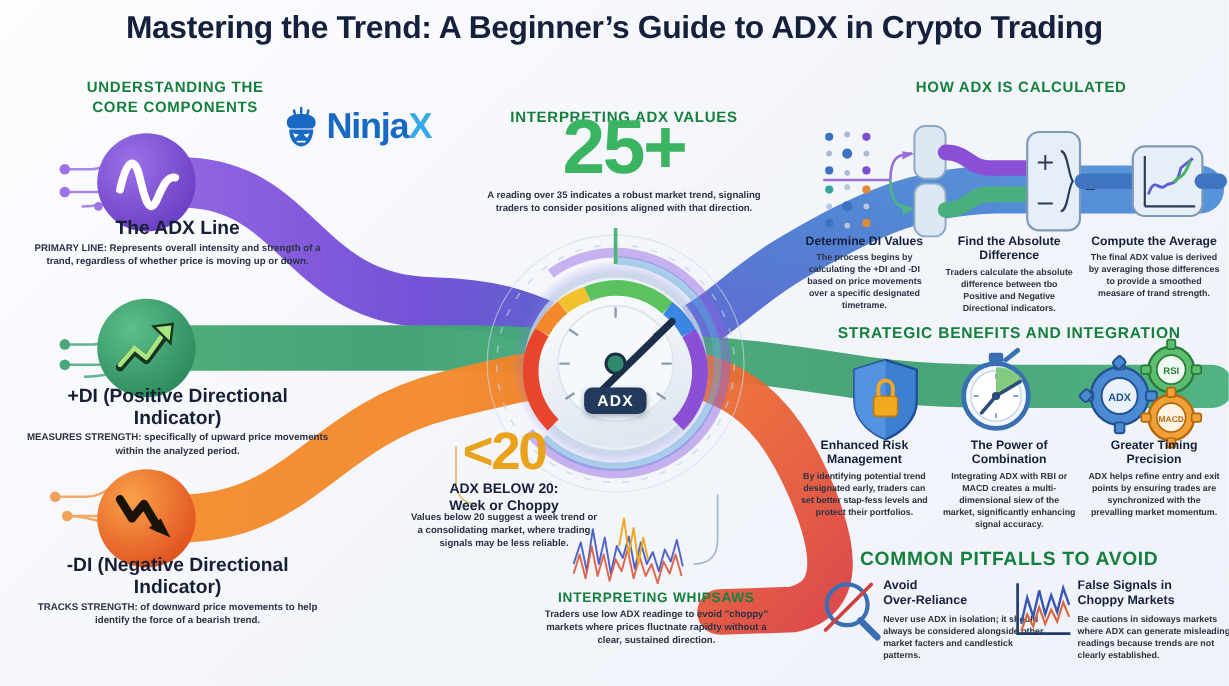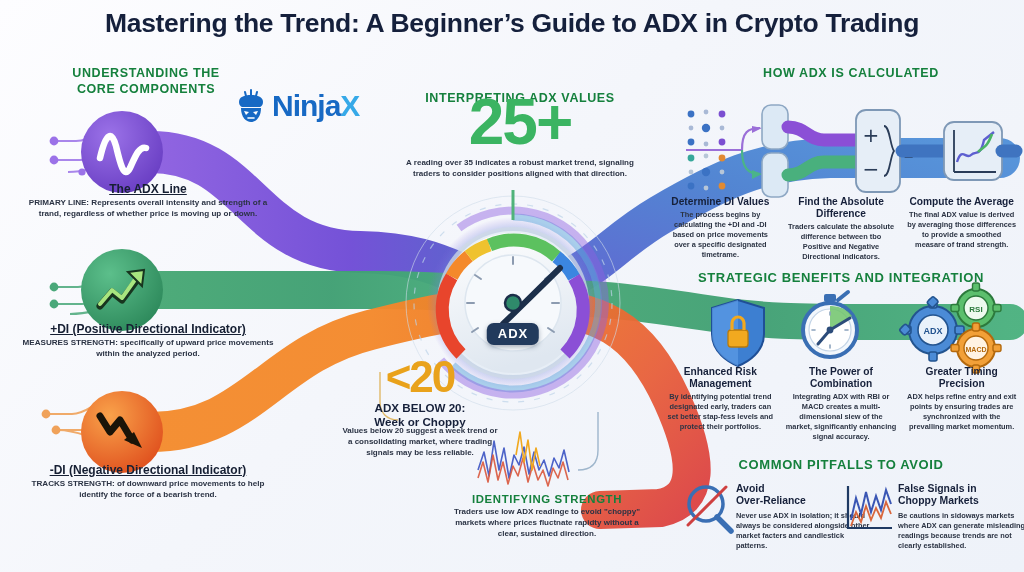--- a/index.html
+++ b/index.html
@@ -22,21 +22,21 @@
   }
 
   
   .sect-head{
     font-size:12.5px;font-weight:bold;letter-spacing:.6px;
     color:#15803d;text-align:center;line-height:1.25;z-index:7;
   }
 
   
   .node-card{z-index:7;text-align:center;}
-  .node-title{font-size:12px;font-weight:bold;color:#161f33;margin-top:2px;text-decoration:underline;}
+  .node-title{font-size:16px;font-weight:bold;color:#161f33;margin-top:2px;}
   .node-body{font-size:8.1px;line-height:1.33;color:#2b3344;font-weight:bold;margin-top:2px;}
 
   
   .big-num{font-weight:bold;letter-spacing:-2px;line-height:1;text-align:center;z-index:7;}
   .num-25{font-size:64px;color:#3bb462;}
   .num-20{font-size:44px;color:#e9a21b;}
   .center-title{font-size:11.6px;font-weight:bold;text-align:center;color:#16203a;z-index:7;line-height:1.22;}
   .center-body{font-size:8px;line-height:1.36;text-align:center;color:#2b3344;font-weight:bold;z-index:7;}
 
   .gauge-wrap{z-index:5;}
@@ -369,21 +369,21 @@
     <div class="adx-badge" style="top:0;">ADX</div>
   </div>
 
   <div class="abs big-num num-20" style="left:332px;top:355px;width:176px;">&lt;20</div>
   <div class="abs center-title" style="left:338px;top:401px;width:164px;">
     <div>ADX BELOW 20:</div>
     <div>Week or Choppy</div>
   </div>
   <div class="abs center-body" style="left:340px;top:426px;width:160px;">Values below 20 suggest a week trend or a consolidating market, where trading signals may be less reliable.</div>
 
-  <div class="abs sect-head" style="left:452px;top:492px;width:190px;font-size:11.4px;">IDENTIFYING STRENGTH</div>
+  <div class="abs sect-head" style="left:452px;top:492px;width:190px;font-size:11.4px;">INTERPRETING WHIPSAWS</div>
   <div class="abs center-body" style="left:452px;top:507px;width:190px;">Traders use low ADX readinge to evoid "choppy" markets where prices fluctnate rapidty without a clear, sustained direction.</div>
 
   <div class="abs sect-head" style="left:692px;top:66px;width:318px;">HOW ADX IS CALCULATED</div>
 
   <div class="abs tri" style="left:660px;top:196px;width:362px;">
     <div>
       <div class="tri-title">Determine DI Values</div>
       <div class="tri-body">The process begins by calculating the +DI and -DI based on price movements over a specific designated timetrame.</div>
     </div>
     <div>
@@ -406,21 +406,21 @@
     <div>
       <div class="tri-title">The Power of Combination</div>
       <div class="tri-body">Integrating ADX with RBI or MACD creates a multi-dimensional siew of the market, significantly enhancing signal accuracy.</div>
     </div>
     <div>
       <div class="tri-title">Greater Timing Precision</div>
       <div class="tri-body">ADX helps refine entry and exit points by ensuring trades are synchronized with the prevalling market momentum.</div>
     </div>
   </div>
 
-  <div class="abs sect-head" style="left:660px;top:457px;width:362px;font-size:13px;">COMMON PITFALLS TO AVOID</div>
+  <div class="abs sect-head" style="left:660px;top:457px;width:362px;font-size:16px;">COMMON PITFALLS TO AVOID</div>
 
   <div class="abs" style="left:736px;top:483px;width:140px;">
     <div class="pit-title">
       <div>Avoid</div>
       <div>Over-Reliance</div>
     </div>
     <div class="pit-body">Never use ADX in isolation; it should always be considered alongside other market facters and candlestick patterns.</div>
   </div>
 
   <div class="abs" style="left:898px;top:483px;width:128px;">

